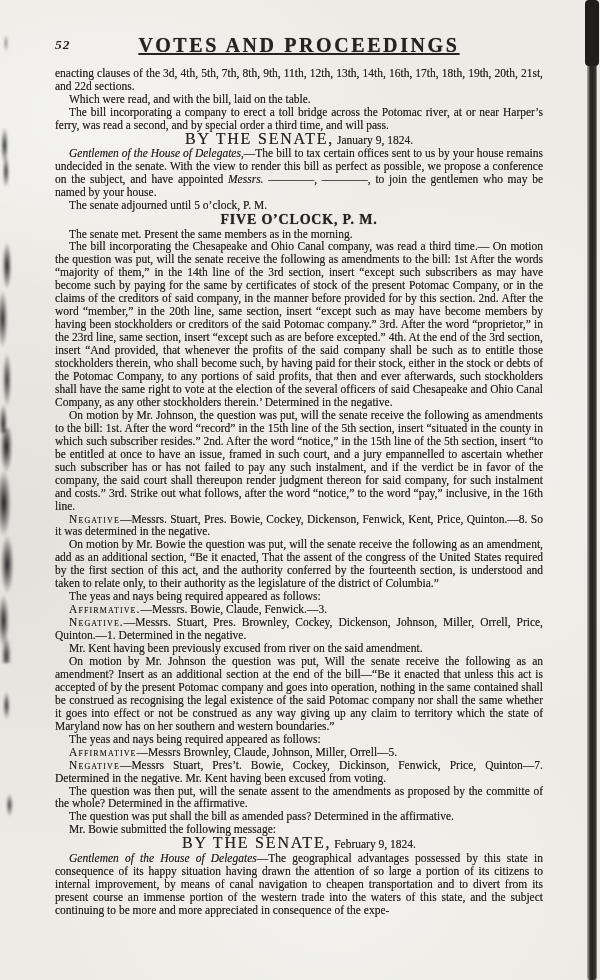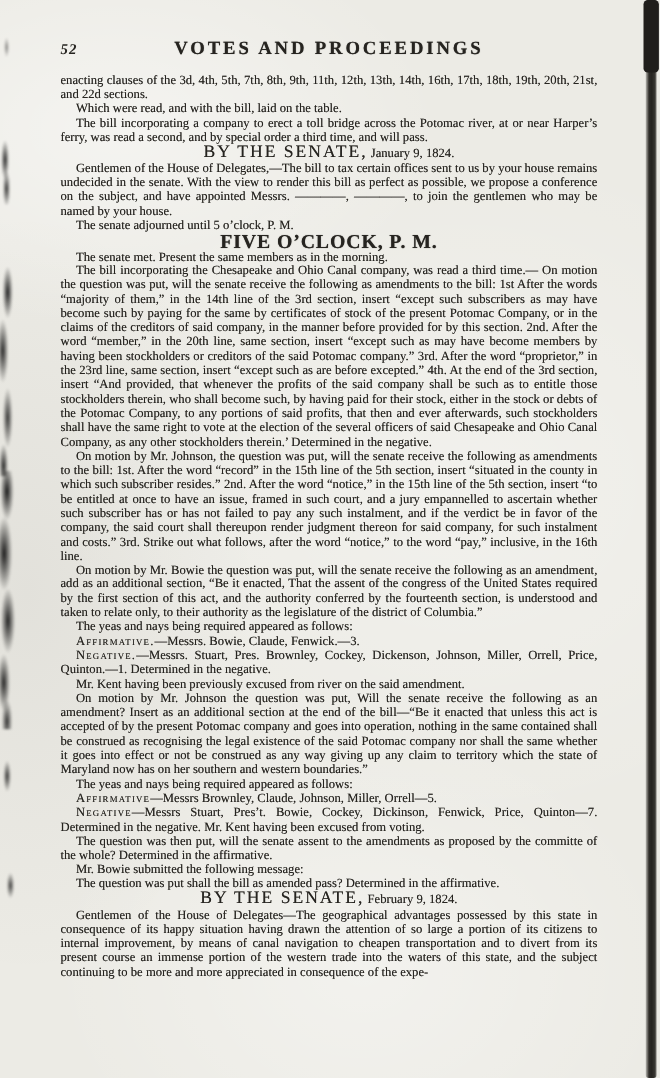--- a/index.html
+++ b/index.html
@@ -18,46 +18,46 @@
       radial-gradient(ellipse 500px 420px at 70% 45%, rgba(255,255,255,0.30), rgba(255,255,255,0) 75%),
       radial-gradient(ellipse 300px 500px at 4% 55%, rgba(70,65,58,0.06), rgba(70,65,58,0) 70%),
       radial-gradient(ellipse 380px 300px at 55% 90%, rgba(255,255,255,0.35), rgba(255,255,255,0) 75%),
       #ecebe5;
   }
   .page{
     position:absolute;inset:0;
     padding:34px 57px 0 55px;
     box-sizing:border-box;
   }
-  .header-row{position:relative;height:24px;margin-bottom:9px;}
+  .header-row{position:relative;height:24px;margin-bottom:9px;text-decoration:underline;}
   .page-num{
     position:absolute;left:0;top:3px;
     font-weight:700;font-style:italic;font-size:13.5px;letter-spacing:1px;
   }
   .running-title{
-    text-align:center;font-weight:700;font-size:17px;letter-spacing:2.6px;
+    text-align:center;font-weight:700;font-size:20px;letter-spacing:2.6px;
     text-shadow:0 0 0.7px rgba(38,36,32,0.75);
   }
   .body-text p{
     margin:0;
     font-size:11.5px;
     line-height:12.95px;
     text-align:justify;
     text-shadow:0 0 0.6px rgba(38,36,32,0.6);
   }
   p.cont{text-indent:0;}
   p.ind{text-indent:14px;}
   p.hsen{text-align:center;text-indent:0;line-height:14.5px;}
   p.hsen .senate{font-size:16px;letter-spacing:1.8px;}
   p.htime{
     text-align:center;text-indent:0;
-    font-weight:700;font-size:18px;letter-spacing:0.8px;line-height:15.5px;
+    font-weight:700;font-size:14px;letter-spacing:0.8px;line-height:15.5px;
     text-shadow:0 0 0.8px rgba(38,36,32,0.8);
   }
-  .it{}
+  .it{font-style:italic;}
   .sc{font-variant:small-caps;letter-spacing:1.1px;}
   
   .binding{
     position:absolute;top:0;right:3px;width:10px;height:980px;
     background:linear-gradient(to right, rgba(40,38,34,0.25), #2e2c28 30%, #262420 55%, #3a3833 85%, rgba(60,57,51,0.4));
     border-radius:3px;
     filter:blur(0.4px);
   }
   .binding-cap{
     position:absolute;top:0;right:1px;width:14px;height:66px;
@@ -99,32 +99,33 @@
       <p class="cont"><span>enacting clauses of the 3d, 4th, 5th, 7th, 8th, 9th, 11th, 12th, 13th, 14th, 16th, 17th, 18th, 19th, 20th, 21st, and 22d sections.</span></p>
       <p class="ind"><span>Which were read, and with the bill, laid on the table.</span></p>
       <p class="ind"><span>The bill incorporating a company to erect a toll bridge across the Potomac river, at or near Harper’s ferry, was read a second, and by special order a third time, and will pass.</span></p>
       <p class="hsen"><span class="senate">BY THE SENATE,</span><span> January 9, 1824.</span></p>
       <p class="ind"><span class="it">Gentlemen of the House of Delegates,</span><span>—The bill to tax certain offices sent to us by your house remains undecided in the senate.  With the view to render this bill as perfect as possible, we propose a conference on the subject, and have appointed </span><span class="it">Messrs.</span><span> ————, ————, to join the gentlemen who may be named by your house.</span></p>
       <p class="ind"><span>The senate adjourned until 5 o’clock, P. M.</span></p>
       <p class="htime"><span>FIVE O’CLOCK, P. M.</span></p>
       <p class="ind"><span>The senate met.  Present the same members as in the morning.</span></p>
       <p class="ind"><span>The bill incorporating the Chesapeake and Ohio Canal company, was read a third time.— On motion the question was put, will the senate receive the following as amendments to the bill: 1st After the words “majority of them,” in the 14th line of the 3rd section, insert “except such subscribers as may have become such by paying for the same by certificates of stock of the present Potomac Company, or in the claims of the creditors of said company, in the manner before provided for by this section.  2nd.  After the word “member,” in the 20th line, same section, insert “except such as may have become members by having been stockholders or creditors of the said Potomac company.”  3rd. After the word “proprietor,” in the 23rd line, same section, insert “except such as are before excepted.”  4th.  At the end of the 3rd section, insert “And provided, that whenever the profits of the said company shall be such as to entitle those stockholders therein, who shall become such, by having paid for their stock, either in the stock or debts of the Potomac Company, to any portions of said profits, that then and ever afterwards, such stockholders shall have the same right to vote at the election of the several officers of said Chesapeake and Ohio Canal Company, as any other stockholders therein.’ Determined in the negative.</span></p>
       <p class="ind"><span>On motion by Mr. Johnson, the question was put, will the senate receive the following as amendments to the bill:  1st. After the word “record” in the 15th line of the 5th section, insert “situated in the county in which such subscriber resides.”  2nd. After the word “notice,” in the 15th line of the 5th section, insert “to be entitled at once to have an issue, framed in such court, and a jury empannelled to ascertain whether such subscriber has or has not failed to pay any such instalment, and if the verdict be in favor of the company, the said court shall thereupon render judgment thereon for said company, for such instalment and costs.”  3rd. Strike out what follows, after the word “notice,” to the word “pay,” inclusive, in the 16th line.</span></p>
+      <p class="ind"><span class="sc">Negative</span><span>—Messrs. Stuart, Pres. Bowie, Cockey, Dickenson, Fenwick, Kent, Price, Quinton.—8.  So it was determined in the negative.</span></p>
       <p class="ind"><span>On motion by Mr. Bowie the question was put, will the senate receive the following as an amendment, add as an additional section, “Be it enacted, That the assent of the congress of the United States required by the first section of this act, and the authority conferred by the fourteenth section, is understood and taken to relate only, to their authority as the legislature of the district of Columbia.”</span></p>
       <p class="ind"><span>The yeas and nays being required appeared as follows:</span></p>
       <p class="ind"><span class="sc">Affirmative.</span><span>—Messrs. Bowie, Claude, Fenwick.—3.</span></p>
       <p class="ind"><span class="sc">Negative.</span><span>—Messrs. Stuart, Pres. Brownley, Cockey, Dickenson, Johnson, Miller, Orrell, Price, Quinton.—1.  Determined in the negative.</span></p>
       <p class="ind"><span>Mr. Kent having been previously excused from river on the said amendment.</span></p>
       <p class="ind"><span>On motion by Mr. Johnson the question was put, Will the senate receive the following as an amendment?  Insert as an additional section at the end of the bill—“Be it enacted that unless this act is accepted of by the present Potomac company and goes into operation, nothing in the same contained shall be construed as recognising the legal existence of the said Potomac company nor shall the same whether it goes into effect or not be construed as any way giving up any claim to territory which the state of Maryland now has on her southern and western boundaries.”</span></p>
       <p class="ind"><span>The yeas and nays being required appeared as follows:</span></p>
       <p class="ind"><span class="sc">Affirmative</span><span>—Messrs Brownley, Claude, Johnson, Miller, Orrell—5.</span></p>
       <p class="ind"><span class="sc">Negative</span><span>—Messrs Stuart, Pres’t. Bowie, Cockey, Dickinson, Fenwick, Price, Quinton—7. Determined in the negative.  Mr. Kent having been excused from voting.</span></p>
       <p class="ind"><span>The question was then put, will the senate assent to the amendments as proposed by the committe of the whole?  Determined in the affirmative.</span></p>
+      <p class="ind"><span>The question was put shall the bill as amended pass?  Determined in the affirmative.</span></p>
       <p class="ind"><span>Mr. Bowie submitted the following message:</span></p>
-      <p class="ind"><span>The question was put shall the bill as amended pass?  Determined in the affirmative.</span></p>
       <p class="hsen"><span class="senate">BY THE SENATE,</span><span> February 9, 1824.</span></p>
       <p class="ind"><span class="it">Gentlemen of the House of Delegates</span><span>—The geographical advantages possessed  by this state in consequence of its happy situation having drawn the attention of so large a portion of its citizens to internal improvement, by means of canal navigation to cheapen transportation and to divert from its present course an immense portion of the western trade into the waters of this state, and the subject continuing to be more and more appreciated in consequence of the expe-</span></p>
     </div>
 </div>
 
 <div class="smudge sm6"></div>
 <div class="smudge sm1"></div>
 <div class="smudge sm2"></div>
 <div class="smudge sm3"></div>
 <div class="smudge sm4"></div>

